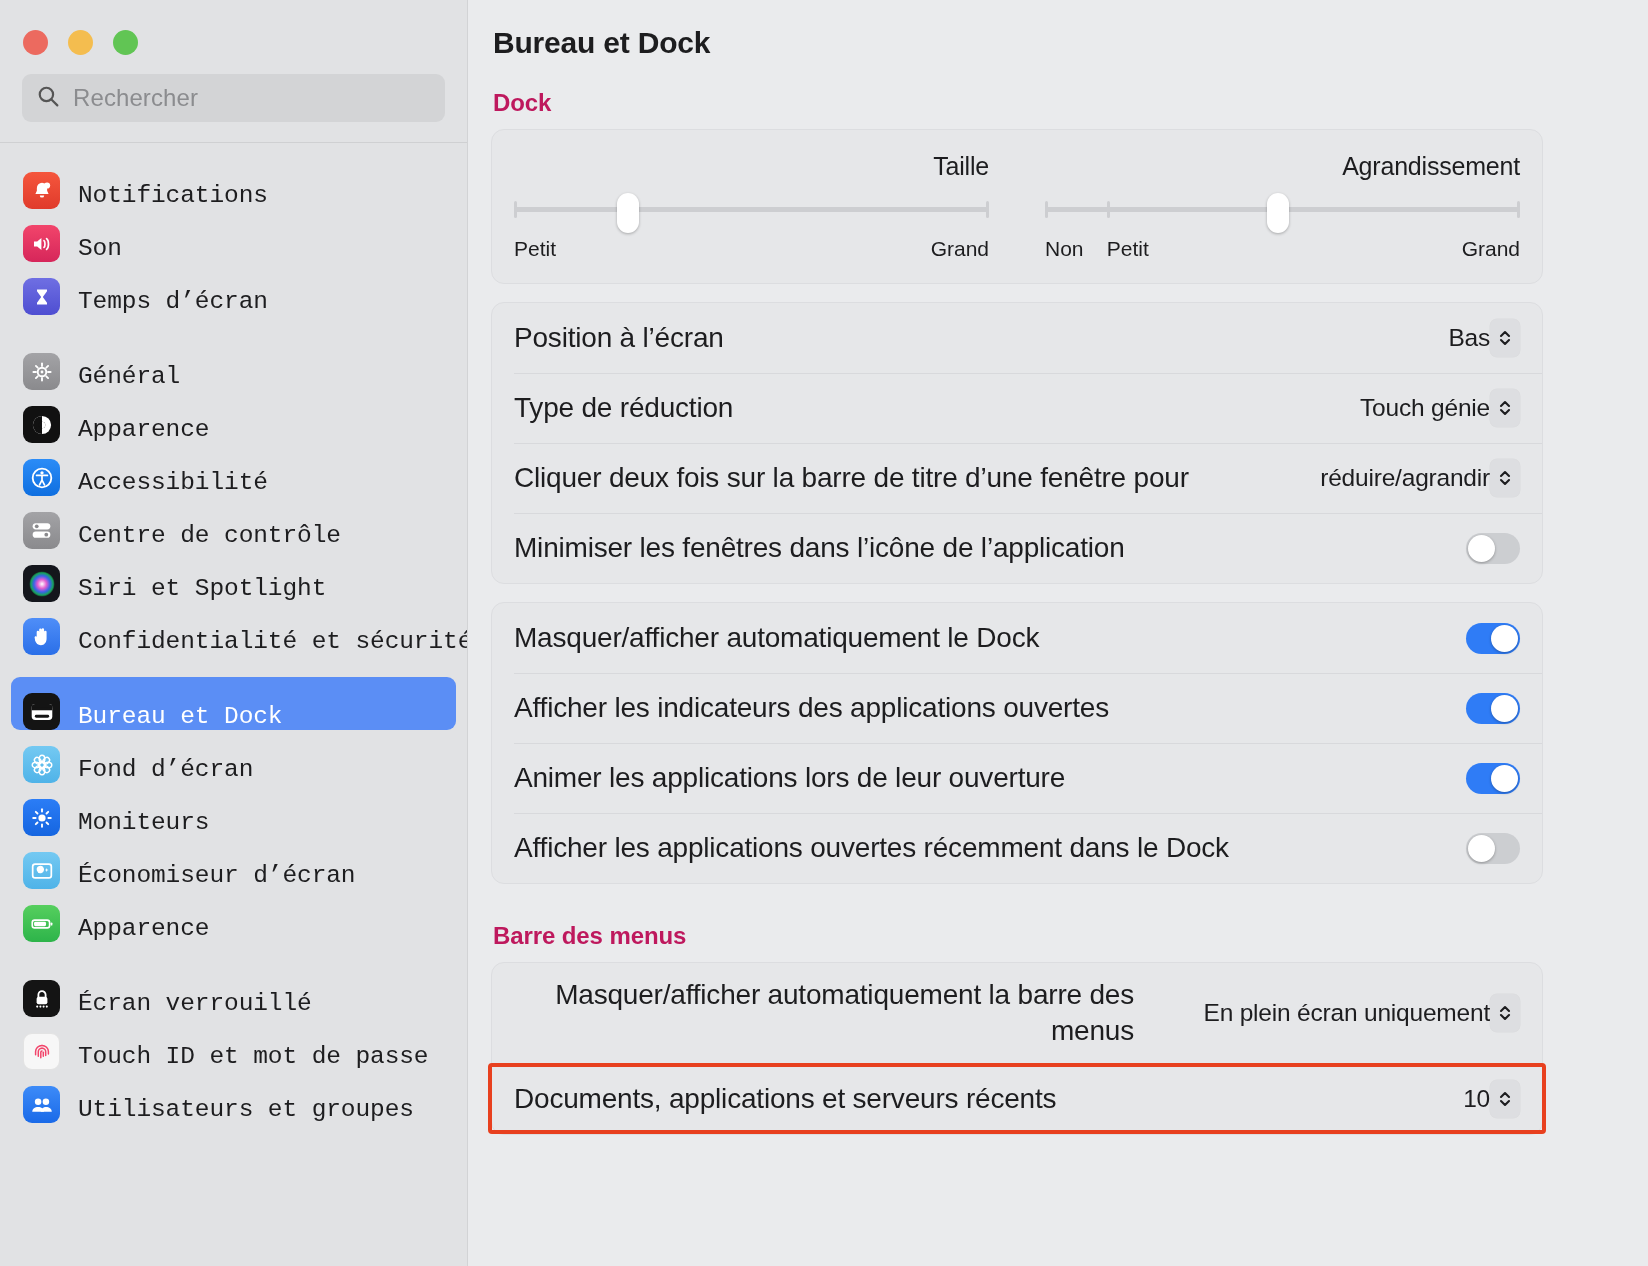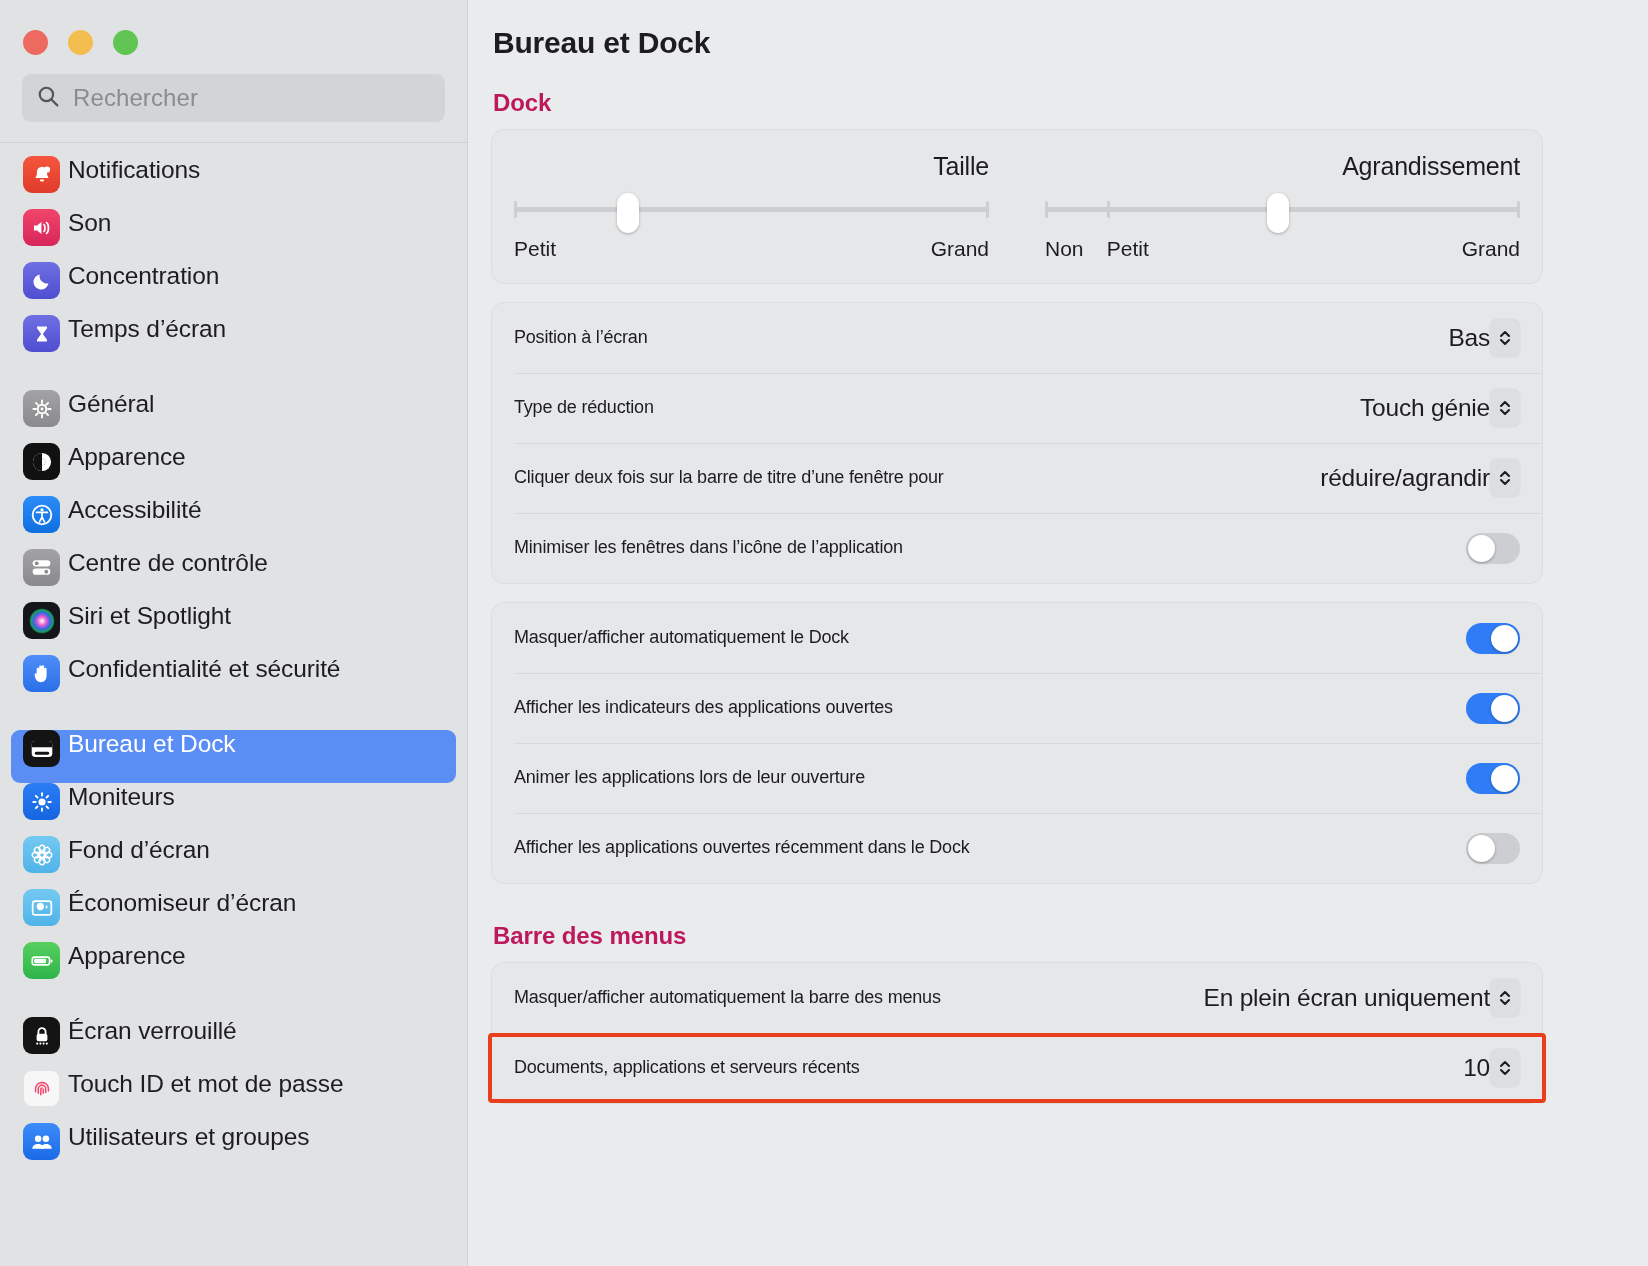--- a/index.html
+++ b/index.html
@@ -33,23 +33,24 @@
   }
   .search svg { flex:0 0 auto; }
   .search .ph { color:#8b8c8f; font-size:24px; letter-spacing:.1px; }
 
   .divider { height:1px; background:#cfd0d2; margin:20px 0 0 0; }
 
   .navscroll { flex:1; overflow:hidden; padding-top:13px; }
   .navgroup { padding:0 11px; }
   .navgroup + .navgroup { margin-top:22px; }
   .navitem {
-    display:flex; align-items:flex-start; gap:8px;
+    display:flex; align-items:flex-end; gap:18px;
     height:53px; padding:0 12px; border-radius:9px;
     cursor:default;
+    font-family:Liberation Mono, monospace;
   }
   .navitem.selected { background:#5b8ef5; }
   .navitem .label { font-size:24.5px; color:#1d1d1f; letter-spacing:-.1px; white-space:nowrap; }
   .navitem.selected .label { color:#fff; }
   .appicon {
     width:37px; height:37px; border-radius:9px;
     flex:0 0 37px; display:flex; align-items:center; justify-content:center;
     position:relative; overflow:hidden;
   }
   .appicon svg { display:block; }
@@ -79,21 +80,21 @@
   .ends-abs span { position:absolute; font-size:21px; color:#1d1d1f; white-space:nowrap; }
 
   
   .row {
     display:flex; align-items:center; justify-content:space-between;
     min-height:70px; padding:0 22px; position:relative;
   }
   .row + .row::before {
     content:""; position:absolute; left:22px; right:0; top:0; height:1px; background:#d8d9dc;
   }
-  .row .rlabel { font-size:18px; color:#1d1d1f; letter-spacing:-.2px; line-height:1.28; padding:14px 0; }
+  .row .rlabel { font-size:28px; color:#1d1d1f; letter-spacing:-.2px; line-height:1.28; padding:14px 0;text-align:right; }
   .row .rright { display:flex; align-items:center; flex:0 0 auto; margin-left:18px; }
   .rvalue { font-size:24.5px; color:#1d1d1f; letter-spacing:-.2px; white-space:nowrap; }
 
   .stepper {
     width:30px; height:38px; border-radius:7px; background:#dddee1;
     display:flex; align-items:center; justify-content:center;
     box-shadow:0 0 0 .5px rgba(0,0,0,.05);
   }
 
   .toggle { width:54px; height:31px; border-radius:16px; position:relative; flex:0 0 54px; }
@@ -154,28 +155,20 @@
         </div>
         <div class="navitem">
           <span class="appicon" style="background:linear-gradient(180deg,#f2456b,#d6265a);">
             <svg width="24" height="24" viewBox="0 0 24 24" fill="#fff">
                 <path d="M4 9.5h3.2L11.4 6v12L7.2 14.5H4z"></path>
                 <path d="M14 8.6c1.3 1 1.3 5.8 0 6.8" stroke="#fff" stroke-width="1.7" fill="none" stroke-linecap="round"></path>
                 <path d="M16.6 6.6c2.5 1.8 2.5 9 0 10.8" stroke="#fff" stroke-width="1.7" fill="none" stroke-linecap="round"></path>
               </svg>
           </span>
           <span class="label">Son</span>
-        </div>
-        <div class="navitem">
-          <span class="appicon" style="background:linear-gradient(180deg,#6f6fe3,#4e4ed1);">
-            <svg width="22" height="22" viewBox="0 0 24 24" fill="#fff">
-                <path d="M19 14.5A8 8 0 019.5 5 8.2 8.2 0 1019 14.5z"></path>
-              </svg>
-          </span>
-          <span class="label">Concentration</span>
         </div>
         <div class="navitem">
           <span class="appicon" style="background:linear-gradient(180deg,#6f6fe3,#4e4ed1);">
             <svg width="20" height="20" viewBox="0 0 24 24" fill="#fff">
                 <path d="M6 3h12v2l-5 7 5 7v2H6v-2l5-7-5-7z"></path>
               </svg>
           </span>
           <span class="label">Temps d’écran</span>
         </div>
       </div>
@@ -265,54 +258,54 @@
             <svg width="26" height="26" viewBox="0 0 24 24">
                 <rect x="2.5" y="4.6" width="19" height="14.8" rx="3.2" fill="#fff"></rect>
                 <rect x="2.5" y="4.6" width="19" height="5" rx="3.2" fill="#141414"></rect>
                 <rect x="2.5" y="7.4" width="19" height="3" fill="#141414"></rect>
                 <rect x="5.4" y="14.6" width="13.2" height="2.6" rx="1.3" fill="#141414"></rect>
               </svg>
           </span>
           <span class="label">Bureau et Dock</span>
         </div>
         <div class="navitem">
-          <span class="appicon" style="background:linear-gradient(180deg,#2b7df6,#1565e0);">
-            <svg width="24" height="24" viewBox="0 0 24 24" fill="none" stroke="#fff" stroke-width="1.9" stroke-linecap="round">
-                <circle cx="12" cy="12" r="3.6" fill="#fff" stroke="none"></circle>
-                <line x1="12" y1="3.2" x2="12" y2="5.6"></line>
-                <line x1="12" y1="18.4" x2="12" y2="20.8"></line>
-                <line x1="3.2" y1="12" x2="5.6" y2="12"></line>
-                <line x1="18.4" y1="12" x2="20.8" y2="12"></line>
-                <line x1="5.8" y1="5.8" x2="7.5" y2="7.5"></line>
-                <line x1="16.5" y1="16.5" x2="18.2" y2="18.2"></line>
-                <line x1="18.2" y1="5.8" x2="16.5" y2="7.5"></line>
-                <line x1="7.5" y1="16.5" x2="5.8" y2="18.2"></line>
-              </svg>
-          </span>
-          <span class="label">Moniteurs</span>
-        </div>
-        <div class="navitem">
           <span class="appicon" style="background:linear-gradient(180deg,#74c9f2,#4fb3e8);">
             <svg width="26" height="26" viewBox="0 0 24 24" fill="none" stroke="#fff" stroke-width="1.4">
               <circle cx="12" cy="12" r="3.1"></circle>
               <g>
                   <ellipse cx="12" cy="6.4" rx="2.6" ry="3.4"></ellipse>
                   <ellipse cx="12" cy="17.6" rx="2.6" ry="3.4"></ellipse>
               <ellipse cx="6.4" cy="12" rx="3.4" ry="2.6"></ellipse>
                   <ellipse cx="17.6" cy="12" rx="3.4" ry="2.6"></ellipse>
               <ellipse cx="8.1" cy="8.1" rx="2.6" ry="3.4" transform="rotate(-45 8.1 8.1)"></ellipse>
               <ellipse cx="15.9" cy="15.9" rx="2.6" ry="3.4" transform="rotate(-45 15.9 15.9)"></ellipse>
               <ellipse cx="15.9" cy="8.1" rx="3.4" ry="2.6" transform="rotate(-45 15.9 8.1)"></ellipse>
               <ellipse cx="8.1" cy="15.9" rx="3.4" ry="2.6" transform="rotate(-45 8.1 15.9)"></ellipse>
                 </g>
             </svg>
           </span>
           <span class="label">Fond d’écran</span>
         </div>
         <div class="navitem">
+          <span class="appicon" style="background:linear-gradient(180deg,#2b7df6,#1565e0);">
+            <svg width="24" height="24" viewBox="0 0 24 24" fill="none" stroke="#fff" stroke-width="1.9" stroke-linecap="round">
+                <circle cx="12" cy="12" r="3.6" fill="#fff" stroke="none"></circle>
+                <line x1="12" y1="3.2" x2="12" y2="5.6"></line>
+                <line x1="12" y1="18.4" x2="12" y2="20.8"></line>
+                <line x1="3.2" y1="12" x2="5.6" y2="12"></line>
+                <line x1="18.4" y1="12" x2="20.8" y2="12"></line>
+                <line x1="5.8" y1="5.8" x2="7.5" y2="7.5"></line>
+                <line x1="16.5" y1="16.5" x2="18.2" y2="18.2"></line>
+                <line x1="18.2" y1="5.8" x2="16.5" y2="7.5"></line>
+                <line x1="7.5" y1="16.5" x2="5.8" y2="18.2"></line>
+              </svg>
+          </span>
+          <span class="label">Moniteurs</span>
+        </div>
+        <div class="navitem">
           <span class="appicon" style="background:linear-gradient(180deg,#74c9f2,#4fb3e8);">
             <svg width="26" height="26" viewBox="0 0 24 24">
                 <rect x="3.4" y="5.6" width="17.2" height="12.8" rx="2.2" fill="none" stroke="#fff" stroke-width="1.6"></rect>
                 <path d="M13.6 9.2a3.4 3.4 0 10-2.4 4.8 3.5 3.5 0 002.4-4.8z" fill="#fff"></path>
                 <path d="M16.3 9.3l.5 1.3 1.3.5-1.3.5-.5 1.3-.5-1.3-1.3-.5 1.3-.5z" fill="#fff"></path>
               </svg>
           </span>
           <span class="label">Économiseur d’écran</span>
         </div>
         <div class="navitem">

